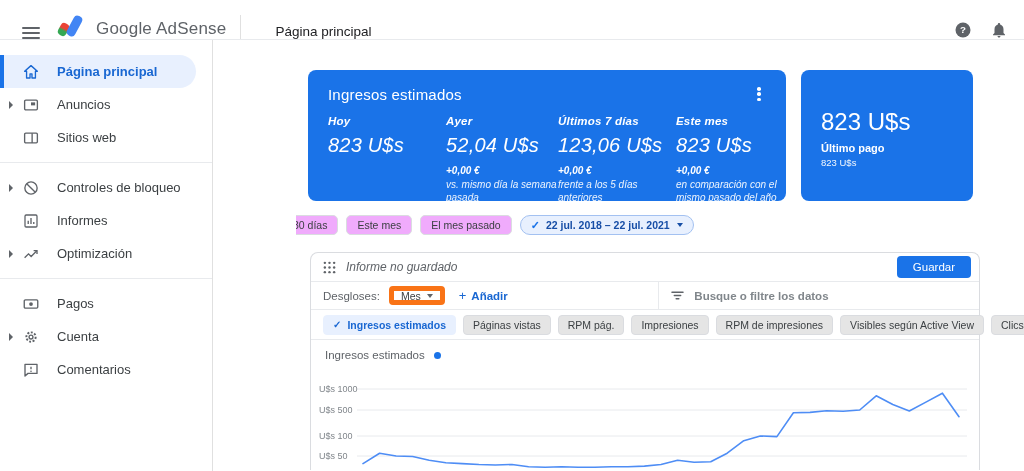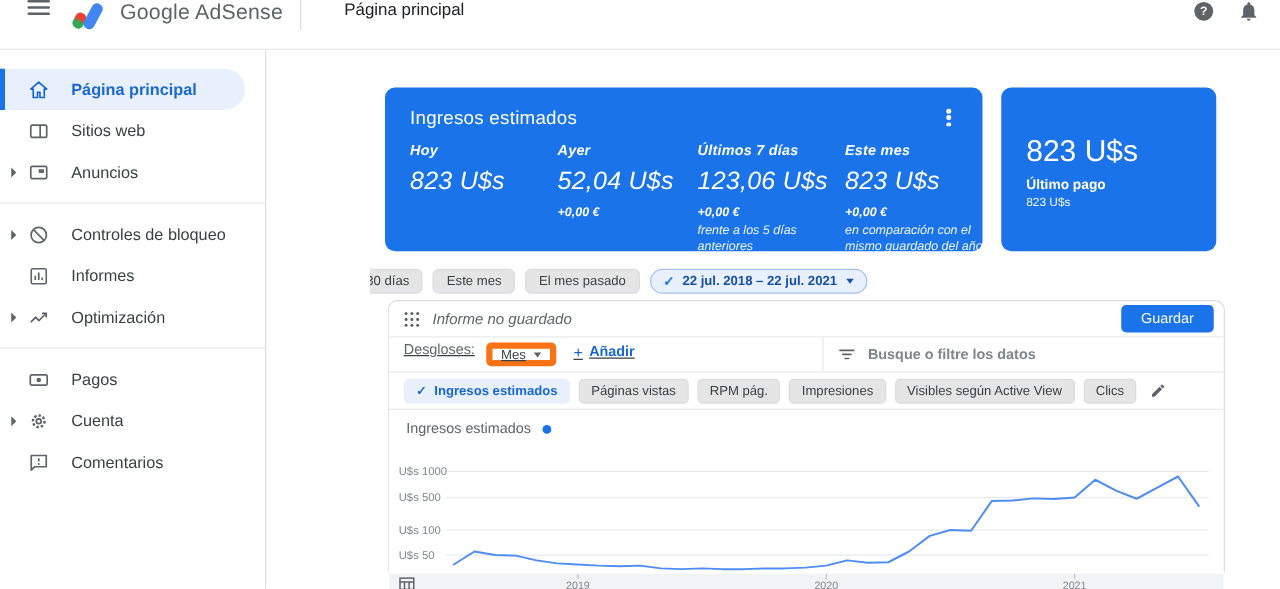--- a/index.html
+++ b/index.html
@@ -1,21 +1,21 @@
 <!DOCTYPE html>
 <html><head>
 <meta charset="utf-8">
 <style>
   * { margin:0; padding:0; box-sizing:border-box; }
   html,body { width:1024px; height:471px; overflow:hidden; background:#fff;
     font-family:"Liberation Sans", sans-serif; color:#3c4043; }
 
   
   #topbar { position:absolute; left:0; top:0; width:1024px; height:40px; background:#fff;
-    border-bottom:1px solid #e8eaed; display:flex; align-items:flex-start; z-index:5; }
+    border-bottom:1px solid #e8eaed; display:flex; align-items:flex-end; z-index:5; }
   #hamburger { width:18px; height:12px; margin-left:22px; display:flex; flex-direction:column;
     justify-content:space-between; cursor:pointer; }
   #hamburger span { height:2px; background:#5f6368; border-radius:1px; }
   #logo { margin-left:16px; width:30px; height:26px; position:relative; }
   .logo-bar { position:absolute; border-radius:4px; }
   .logo-bar.big { width:9px; height:22px; left:14px; top:2px; background:#4285f4; transform:rotate(28deg); }
   .logo-bar.small { width:9px; height:13px; left:3px; top:10px;
     background:linear-gradient(180deg,#ea4335 0%,#ea4335 40%,#34a853 60%,#34a853 100%); transform:rotate(28deg); }
   #brand { margin-left:10px; font-size:17px; color:#5f6368; letter-spacing:.2px; }
   #topbar-divider { width:1px; height:24px; background:#e0e0e0; margin-left:14px; }
@@ -56,38 +56,38 @@
   .earn-delta { font-size:10px; font-weight:bold; margin-top:8px; }
   .earn-note  { font-size:10px; line-height:13px; margin-top:2px; opacity:.92; width:112px; }
   #balance-value { font-size:24px; margin-top:22px; }
   #balance-last-label { font-size:11px; font-weight:bold; margin-top:6px; }
   #balance-last-value { font-size:9.5px; margin-top:3px; opacity:.95; }
 
   
   #date-chips { position:absolute; left:296px; top:213px; height:24px; width:400px;
     overflow:hidden; display:flex; align-items:center; gap:8px; }
   .dchip { height:20px; display:inline-flex; align-items:center; padding:0 10px; border:1px solid #dadce0;
-    border-radius:5px; background:#e5e5e5; font-size:10.5px; color:#3c4043; white-space:nowrap; cursor:pointer; }
+    border-radius:5px; background:#f0abfc; font-size:10.5px; color:#3c4043; white-space:nowrap; cursor:pointer; }
   .dchip.clip { margin-left:-14px; }
   .dchip.range { background:#e8f0fe; border-color:#a3c1f1; color:#174ea6; font-weight:bold; border-radius:10px; }
   .dchip .check { color:#1a73e8; margin-right:6px; font-size:11px; }
   .dchip .dd { width:0; height:0; border-top:4px solid #174ea6; border-left:3.5px solid transparent;
     border-right:3.5px solid transparent; margin-left:7px; }
 
   
-  #panel { position:absolute; left:310px; top:240px; width:670px; height:218px; background:#fff;
+  #panel { position:absolute; left:310px; top:252px; width:670px; height:218px; background:#fff;
     border:1px solid #dadce0; border-bottom:none; border-radius:8px 8px 0 0; }
   #panel-toolbar { height:29px; display:flex; align-items:center; padding:0 8px 0 12px; border-bottom:1px solid #e8eaed; }
   #grid-icon { width:13px; height:13px; color:#5f6368; }
   #grid-icon svg { width:100%; height:100%; display:block; }
   #report-title { margin-left:10px; font-size:12px; font-style:italic; color:#5f6368; }
   #save-btn { margin-left:auto; height:22px; padding:0 16px; background:#1a73e8; color:#fff; border:none;
     border-radius:4px; font-size:11.5px; font-family:inherit; cursor:pointer; }
   #breakdown-row { height:28px; display:flex; align-items:center; border-bottom:1px solid #e8eaed; }
-  #breakdown-left { display:flex; align-items:flex-start; padding-left:12px; width:52%;text-decoration:underline; }
+  #breakdown-left { display:flex; align-items:center; padding-left:12px; width:52%; }
   #breakdown-label { font-size:11.5px; color:#5f6368; }
   #breakdown-select { margin-left:9px; height:19px; display:inline-flex; align-items:center; padding:0 7px;
     border:5px solid #f97316; border-radius:4px; font-size:10.5px; color:#3c4043; cursor:pointer; }
   #breakdown-select .dd { width:0; height:0; border-top:4px solid #5f6368; border-left:3.5px solid transparent;
     border-right:3.5px solid transparent; margin-left:6px; }
   #add-breakdown { margin-left:14px; color:#1967d2; font-size:11.5px; font-weight:bold; cursor:pointer;
     display:inline-flex; align-items:center; }
   #add-breakdown .plus { font-size:13px; margin-right:5px; font-weight:normal; }
   #filter-box { flex:1; height:100%; border-left:1px solid #e8eaed; display:flex; align-items:center; padding-left:12px; }
   #filter-icon { width:13px; height:13px; color:#5f6368; }
@@ -142,37 +142,37 @@
 <nav id="sidebar">
     <div class="side-item selected">
       <span class="s-icon">
         <svg viewBox="0 0 24 24">
           <path d="M12 3.5 3.5 11h2.6v9h4.6v-5.6h2.6V20h4.6v-9h2.6z" fill="none" stroke="currentColor" stroke-width="1.8" stroke-linejoin="round"></path>
         </svg>
       </span>
       <span class="s-label">Página principal</span>
     </div>
     <div class="side-item">
+      <span class="caret"></span>
+      <span class="s-icon">
+        <svg viewBox="0 0 24 24">
+          <rect x="3.5" y="5.5" width="17" height="13" rx="1.5" fill="none" stroke="currentColor" stroke-width="1.8"></rect>
+          <rect x="12" y="8.5" width="5.5" height="4" fill="currentColor"></rect>
+        </svg>
+      </span>
+      <span class="s-label">Anuncios</span>
+    </div>
+    <div class="side-item">
       <span class="s-icon">
         <svg viewBox="0 0 24 24">
           <rect x="3.5" y="5.5" width="17" height="13" rx="1.5" fill="none" stroke="currentColor" stroke-width="1.8"></rect>
           <line x1="13.5" y1="5.5" x2="13.5" y2="18.5" stroke="currentColor" stroke-width="1.8"></line>
         </svg>
       </span>
       <span class="s-label">Sitios web</span>
-    </div>
-    <div class="side-item">
-      <span class="caret"></span>
-      <span class="s-icon">
-        <svg viewBox="0 0 24 24">
-          <rect x="3.5" y="5.5" width="17" height="13" rx="1.5" fill="none" stroke="currentColor" stroke-width="1.8"></rect>
-          <rect x="12" y="8.5" width="5.5" height="4" fill="currentColor"></rect>
-        </svg>
-      </span>
-      <span class="s-label">Anuncios</span>
     </div>
     <div class="side-divider"></div>
     <div class="side-item">
       <span class="caret"></span>
       <span class="s-icon">
         <svg viewBox="0 0 24 24">
           <circle cx="12" cy="12" r="8.2" fill="none" stroke="currentColor" stroke-width="1.8"></circle>
           <line x1="6.6" y1="6.6" x2="17.4" y2="17.4" stroke="currentColor" stroke-width="1.8"></line>
         </svg>
       </span>
@@ -242,32 +242,33 @@
   </div>
   <div class="earn-cols" id="earn-cols">
       <div class="earn-col">
         <div class="earn-label">Hoy</div>
         <div class="earn-value">823 U$s</div>
       </div>
       <div class="earn-col">
         <div class="earn-label">Ayer</div>
         <div class="earn-value">52,04 U$s</div>
         <div class="earn-delta">+0,00 €</div>
+        <div class="earn-note">vs. mismo día la semana pasada</div>
       </div>
       <div class="earn-col">
         <div class="earn-label">Últimos 7 días</div>
         <div class="earn-value">123,06 U$s</div>
         <div class="earn-delta">+0,00 €</div>
         <div class="earn-note">frente a los 5 días anteriores</div>
       </div>
       <div class="earn-col">
         <div class="earn-label">Este mes</div>
         <div class="earn-value">823 U$s</div>
         <div class="earn-delta">+0,00 €</div>
-        <div class="earn-note">en comparación con el mismo guardado del año</div>
+        <div class="earn-note">en comparación con el mismo pasado del año</div>
       </div>
     </div>
 </div>
 
 <div class="blue-card" id="balance-card">
   <div id="balance-value">823 U$s</div>
   <div id="balance-last-label">Último pago</div>
   <div id="balance-last-value">823 U$s</div>
 </div>
 
@@ -331,20 +332,23 @@
         <span>Ingresos estimados</span>
       </div>
       <div class="mchip">
         <span>Páginas vistas</span>
       </div>
       <div class="mchip">
         <span>RPM pág.</span>
       </div>
       <div class="mchip">
         <span>Impresiones</span>
+      </div>
+      <div class="mchip">
+        <span>RPM de impresiones</span>
       </div>
       <div class="mchip">
         <span>Visibles según Active View</span>
       </div>
       <div class="mchip">
         <span>Clics</span>
       </div>
       <div id="edit-metrics">
         <svg viewBox="0 0 24 24" fill="currentColor">
           <path d="M3 17.25V21h3.75L17.81 9.94l-3.75-3.75L3 17.25zM20.71 7.04c.39-.39.39-1.02 0-1.41l-2.34-2.34a.996.996 0 0 0-1.41 0l-1.83 1.83 3.75 3.75 1.83-1.83z"></path>

